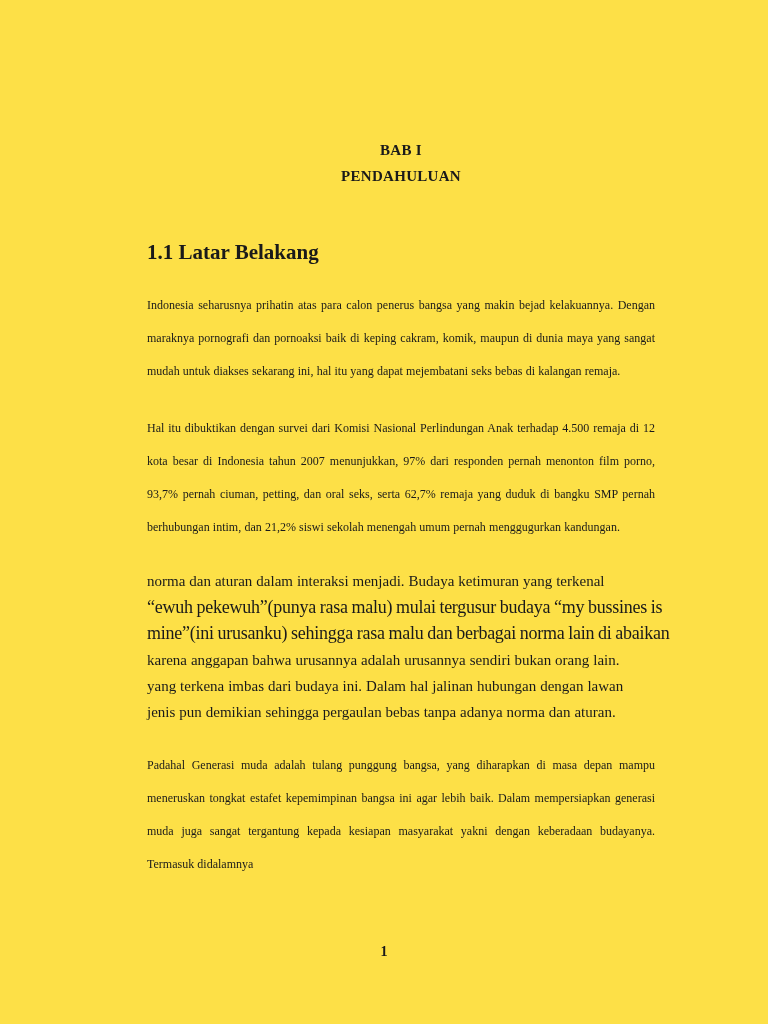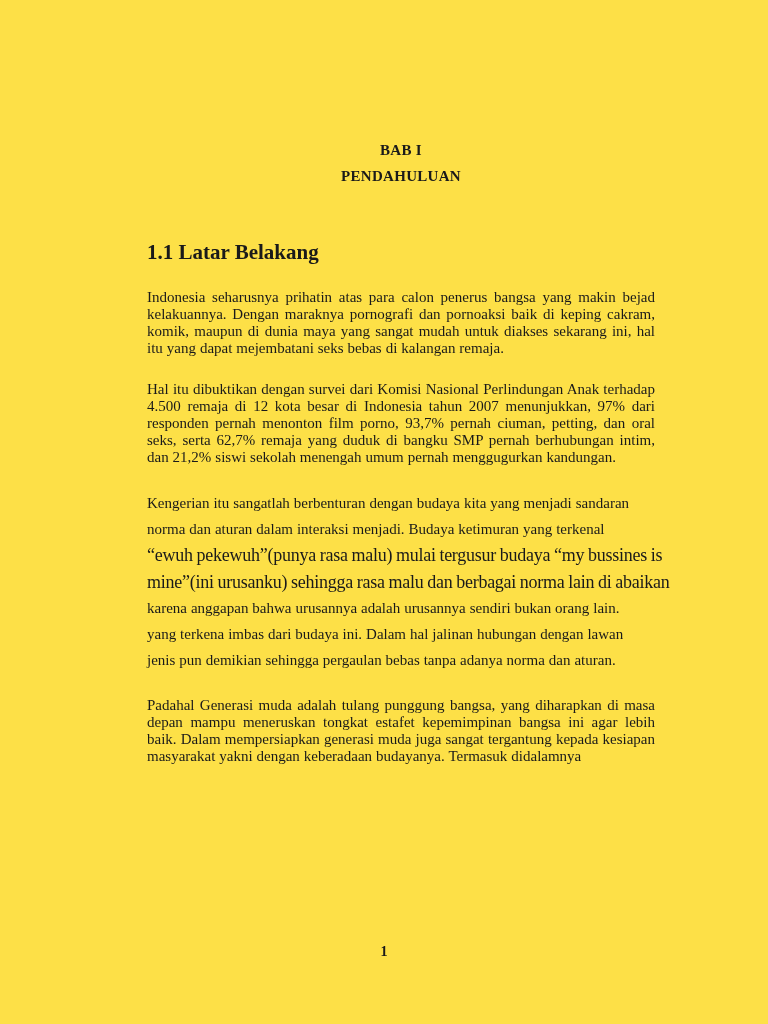--- a/index.html
+++ b/index.html
@@ -47,22 +47,22 @@
   .section-heading {
     font-weight: bold;
     font-size: 21px;
     line-height: 26px;
     margin-top: 50px;
     text-align: left;
   }
 
   
   .para {
-    font-size: 15px;
-    line-height: 17px;
+    font-size: 12px;
+    line-height: 33px;
     text-align: justify;
     margin-top: 24px;
     word-spacing: 0.2px;
     hyphens: none;
   }
 
   
   .alt-font {
     font-family: Liberation Serif, serif;
     font-size: 18px;
@@ -103,21 +103,20 @@
 
     <div class="chapter-heading second">PENDAHULUAN</div>
 
     <div class="section-heading">1.1 Latar Belakang</div>
 
     <p class="para">Indonesia seharusnya prihatin atas para calon penerus bangsa yang makin bejad kelakuannya. Dengan maraknya pornografi dan pornoaksi baik di keping cakram, komik, maupun di dunia maya yang sangat mudah untuk diakses sekarang ini, hal itu yang dapat mejembatani seks bebas di kalangan remaja.</p>
 
     <p class="para">Hal itu dibuktikan dengan survei dari Komisi Nasional Perlindungan Anak terhadap 4.500 remaja di 12 kota besar di Indonesia tahun 2007 menunjukkan, 97% dari responden pernah menonton film porno, 93,7% pernah ciuman, petting, dan oral seks, serta 62,7% remaja yang duduk di bangku SMP pernah berhubungan intim, dan 21,2% siswi sekolah menengah umum pernah menggugurkan kandungan.</p>
 
     <div class="para para-lines" style="margin-top:24px;">
-      <span class="ln">Kengerian itu sangatlah berbenturan dengan budaya kita yang menjadi sandaran</span>
       <span class="ln">norma dan aturan dalam interaksi menjadi. Budaya ketimuran yang terkenal</span>
       <span class="ln alt-font">“ewuh pekewuh”(punya rasa malu) mulai tergusur budaya “my bussines is</span>
       <span class="ln alt-font">mine”(ini urusanku) sehingga rasa malu dan berbagai norma lain di abaikan</span>
       <span class="ln">karena anggapan bahwa urusannya adalah urusannya sendiri bukan orang lain.</span>
       <span class="ln">yang terkena imbas dari budaya ini. Dalam hal jalinan hubungan dengan lawan</span>
       <span class="ln">jenis pun demikian sehingga pergaulan bebas tanpa adanya norma dan aturan.</span>
     </div>
 
     <p class="para">Padahal Generasi muda adalah tulang punggung bangsa, yang diharapkan di masa depan mampu meneruskan tongkat estafet kepemimpinan bangsa ini agar lebih baik. Dalam mempersiapkan generasi muda juga sangat tergantung kepada kesiapan masyarakat yakni dengan keberadaan budayanya. Termasuk didalamnya</p>
 

